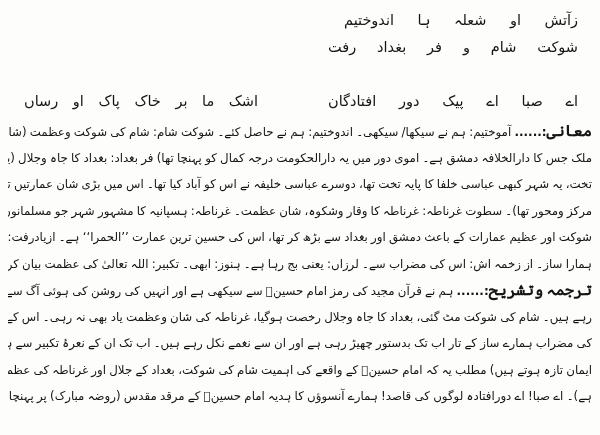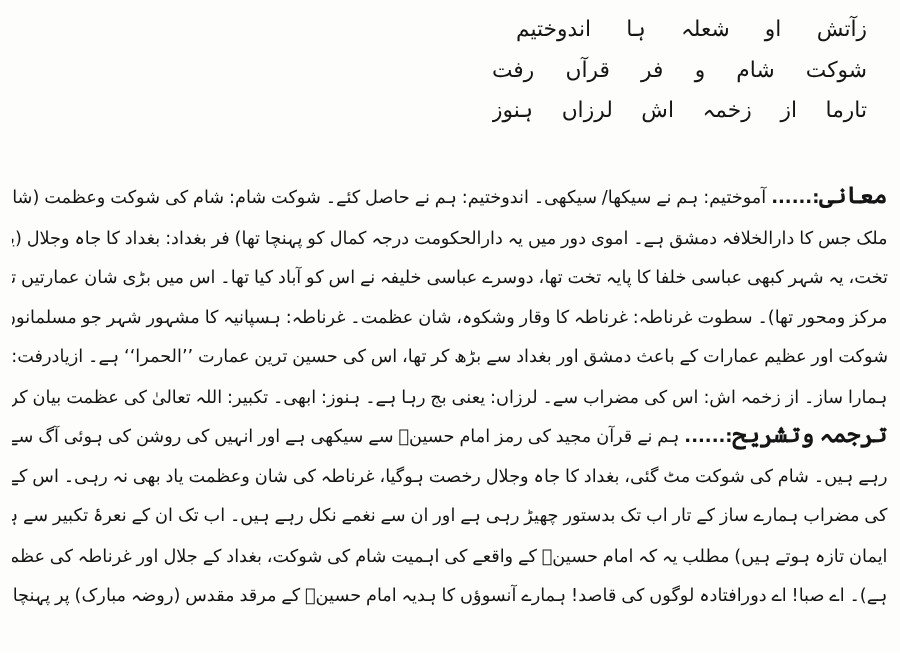--- a/index.html
+++ b/index.html
@@ -69,26 +69,27 @@
 </head>
 <body>
 
 <div class="page">
 
   <section class="poem">
     <div class="poem-row">
       <div class="hemistich hem-b">زآتش او شعلہ ہا اندوختیم</div>
     </div>
     <div class="poem-row">
-      <div class="hemistich hem-a">شوکت شام و فر قرآں رفت</div>
+      <div class="hemistich hem-a">شوکت شام و فر بغداد رفت</div>
     </div>
     <div class="poem-row">
-      <div class="hemistich hem-a">تارما از زخمہ اش لرزاں ہنوز</div>
     </div>
     <div class="poem-row">
+      <div class="hemistich hem-a">اے صبا اے پیک دور افتادگان</div>
+      <div class="hemistich hem-b">اشک ما بر خاک پاک او رساں</div>
     </div>
   </section>
 
   <section>
     <div class="prose-line">
       <span class="sec-heading">معانی</span><span class="sec-sep">:......</span>
       <span>آموختیم: ہم نے سیکھا/ سیکھی۔ اندوختیم: ہم نے حاصل کئے۔ شوکت شام: شام کی شوکت وعظمت (شام مشہور عرب</span>
     </div>
     <div class="prose-line">ملک جس کا دارالخلافہ دمشق ہے۔ اموی دور میں یہ دارالحکومت درجہ کمال کو پہنچا تھا) فر بغداد: بغداد کا جاہ وجلال (یہ آج کے عراق کا پایہ</div>
     <div class="prose-line">تخت، یہ شہر کبھی عباسی خلفا کا پایہ تخت تھا، دوسرے عباسی خلیفہ نے اس کو آباد کیا تھا۔ اس میں بڑی شان عمارتیں تعمیر ہوئیں اور یہ شہر تمام امور کا</div>

